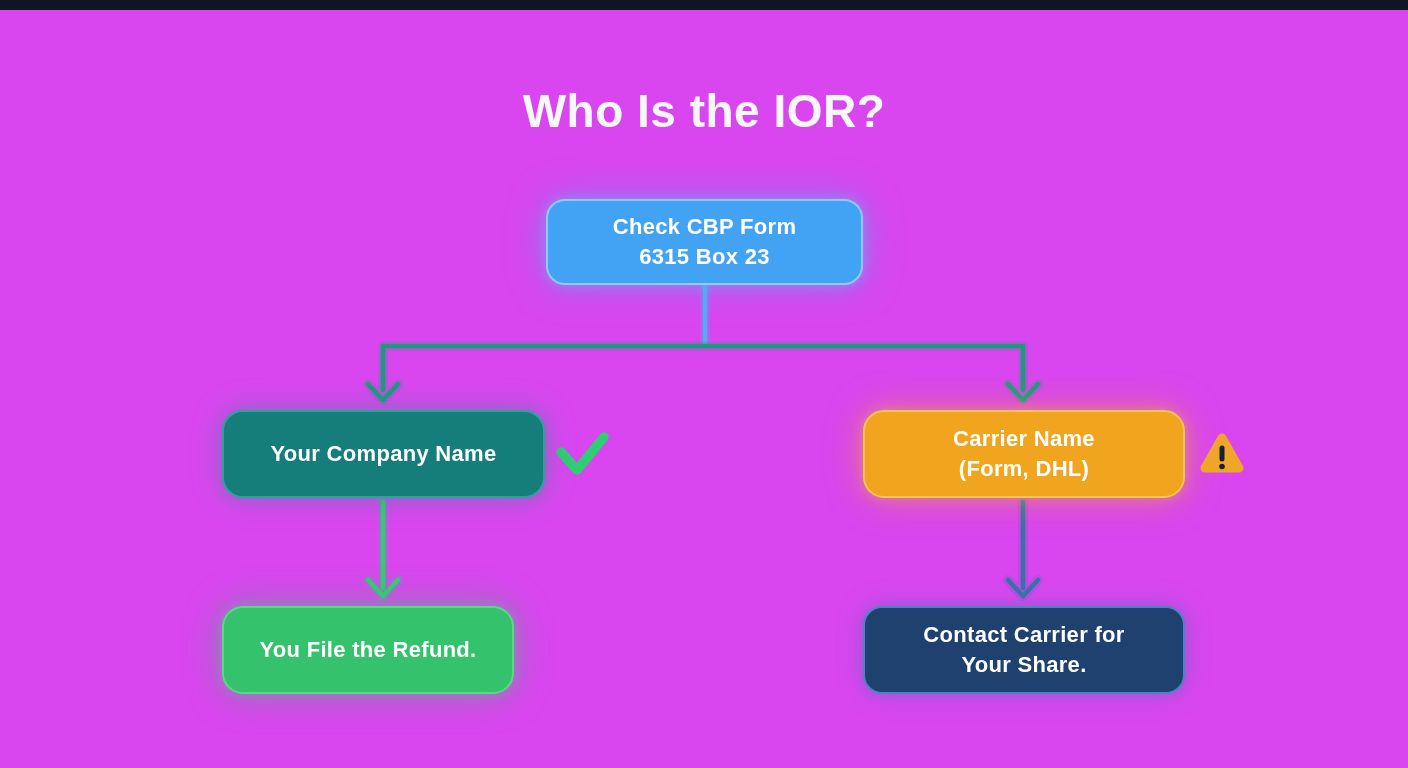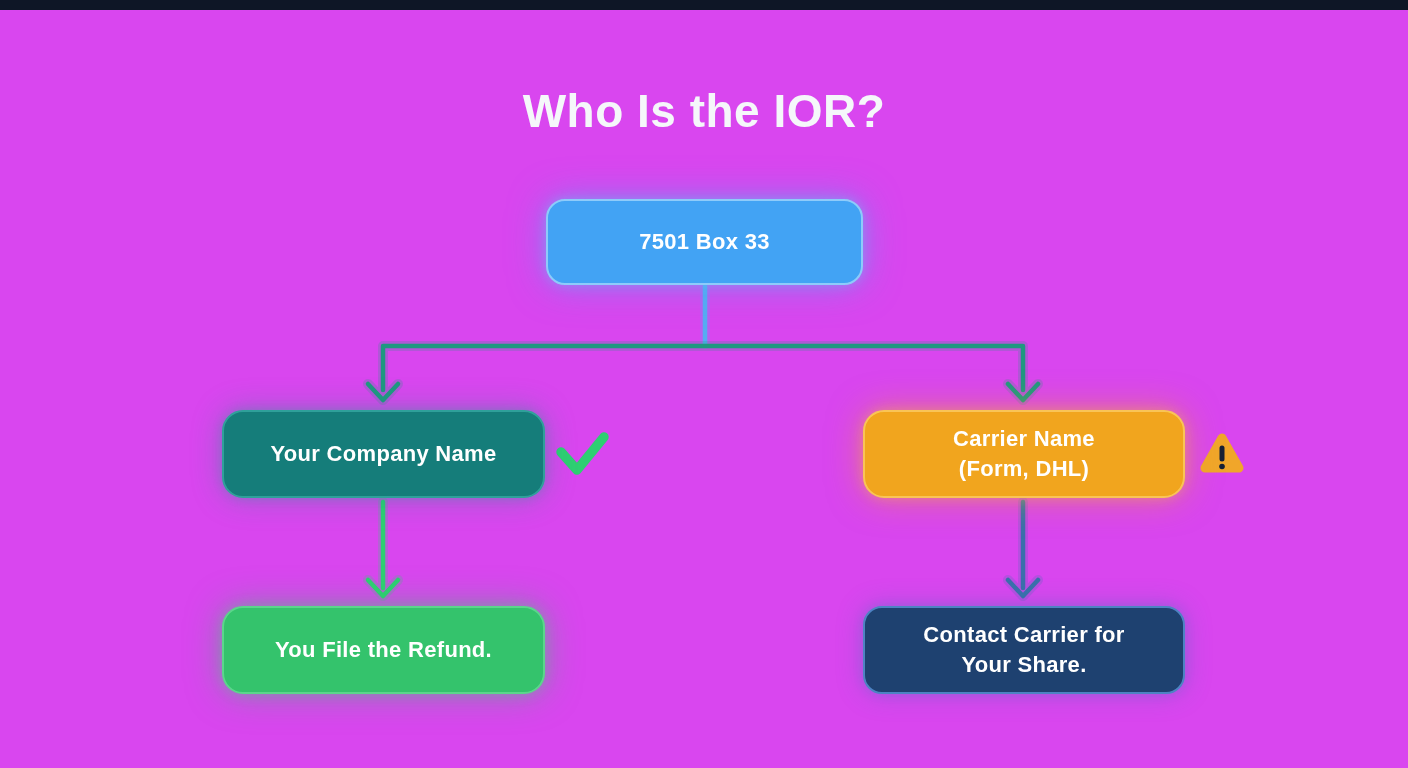--- a/index.html
+++ b/index.html
@@ -50,21 +50,21 @@
     justify-content:center;
   }
   .node-carrier{
     left:863px;top:400px;width:322px;height:88px;
     background:#f1a51e;
     border:2px solid #f9c456;
     box-shadow:0 0 34px rgba(241,165,30,0.50),0 0 12px rgba(249,196,86,0.35);
     border-radius:21px;
   }
   .node-refund{
-    left:222px;top:596px;width:323px;height:88px;
+    left:222px;top:596px;width:292px;height:88px;
     background:#34c36c;
     border:2px solid #5bd68b;
     box-shadow:0 0 34px rgba(52,195,108,0.50),0 0 12px rgba(91,214,139,0.35);
     border-radius:21px;
   }
   .node-contact{
     left:863px;top:596px;width:322px;height:88px;
     background:#1e4170;
     border:2px solid #4d83c3;
     box-shadow:0 0 26px rgba(60,115,185,0.35),0 0 10px rgba(77,131,195,0.25);
@@ -112,21 +112,22 @@
     </g>
 
     <g>
       <path d="M1222,428 L1239,458 L1205,458 Z" fill="#f0a62a" stroke="#f0a62a" stroke-width="9" stroke-linejoin="round"></path>
       <path d="M1222,438 L1222,449" stroke="#172135" stroke-width="5" stroke-linecap="round"></path>
       <circle cx="1222" cy="456.5" r="2.8" fill="#172135"></circle>
     </g>
   </svg>
 
   <div class="node node-root">
-    <div>7501 Box 33</div>
+    <div>Check CBP Form</div>
+    <div>6315 Box 23</div>
   </div>
 
   <div class="node node-company">
     <div>Your Company Name</div>
   </div>
 
   <div class="node node-carrier">
     <div>Carrier Name</div>
     <div>(Form, DHL)</div>
   </div>

